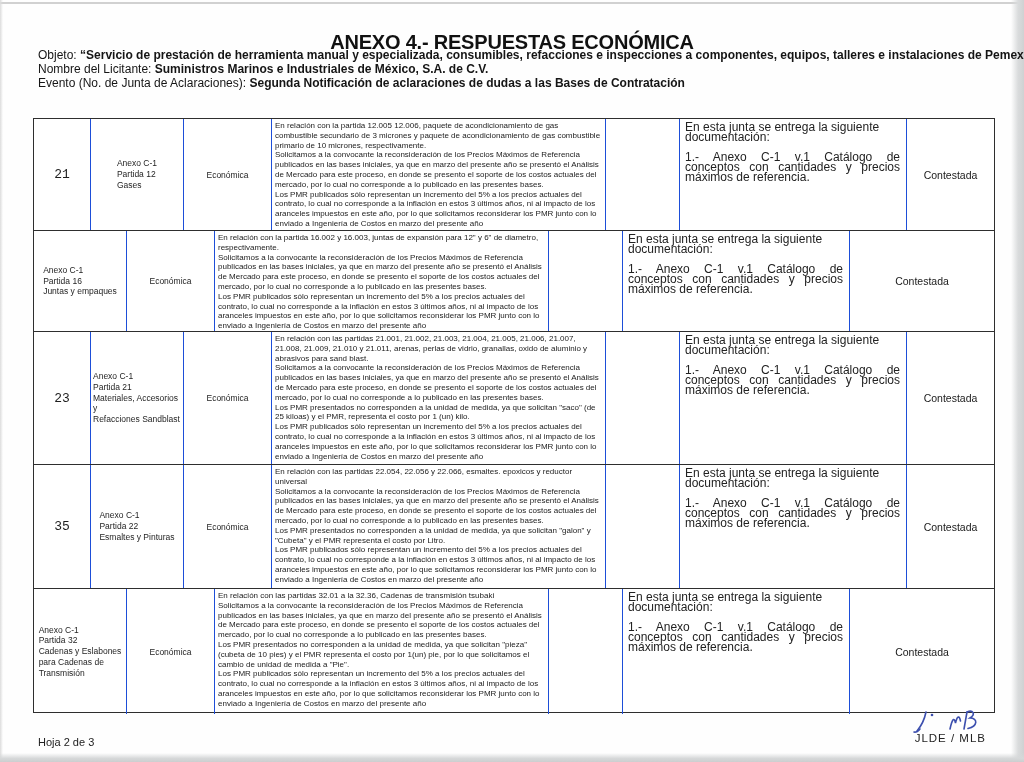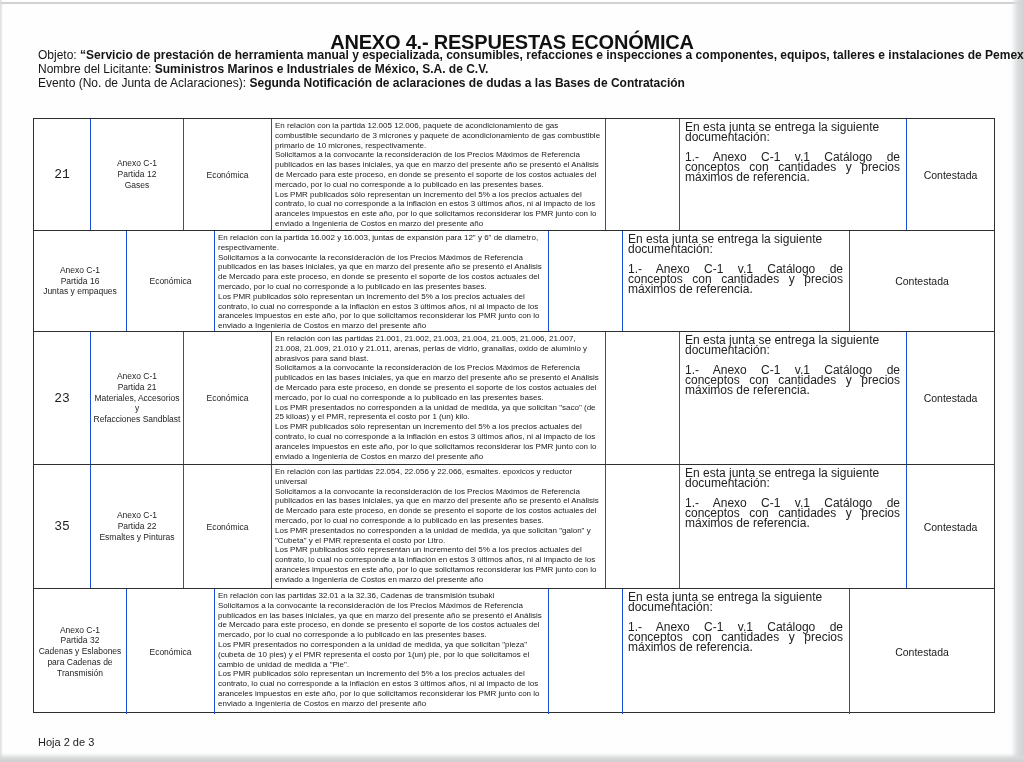--- a/index.html
+++ b/index.html
@@ -28,21 +28,21 @@
   .qtable {
     position:absolute; top:118px; left:33px; width:962px; height:595px;
     border:1.5px solid #2e2e2e; background:#fff;
   }
   .trow { display:flex; width:100%; border-bottom:1px solid #2e2e2e; }
   .trow:last-child { border-bottom:none; flex:1; }
   .r1 { height:112px; } .r2 { height:101px; } .r3 { height:133px; } .r4 { height:124px; } .r5 { height:125px; }
   .cell { border-right:1px solid #1d4ed8; height:100%; overflow:hidden; }
   .cell:last-child { border-right:none; }
   .c-num  { width:57px;  display:flex; align-items:center; justify-content:center; font-size:13px;font-family:Liberation Mono, monospace; }
-  .c-item { width:93px;  display:flex; align-items:center; justify-content:center; text-align:center;
+  .c-item { width:93px;  display:flex; align-items:center; justify-content:center; text-align:left;
             font-size:8.5px; line-height:10.8px; white-space:pre-line; padding:2px; }
   .c-type { width:88px;  display:flex; align-items:center; justify-content:center; font-size:8.5px; }
   .c-q    { width:334px; font-size:8px; line-height:9.8px; padding:2px 3px; white-space:pre-line; text-align:left; color:#222; }
   .c-gap  { width:74px; }
   .c-doc  { width:227px; font-size:12px; line-height:10px; padding:3px 6px 3px 5px; color:#222; }
   .c-doc .doc-item { margin-top:10px; text-align:justify; }
   .c-status { flex:1; display:flex; align-items:center; justify-content:center; font-size:10.5px; color:#1a1a1a; }
 
   .footer-left { position:absolute; left:38px; top:736px; font-size:11px; color:#222; }
   .sig-block { position:absolute; right:38px; top:708px; width:120px; text-align:right; }
@@ -154,13 +154,26 @@
         <div class="doc-intro">En esta junta se entrega la siguiente documentación:</div>
         <div class="doc-item">1.- Anexo C-1 v.1 Catálogo de conceptos con cantidades y precios máximos de referencia.</div>
       </div>
       <div class="cell c-status">Contestada</div>
     </div>
 
   </div>
 
   <div class="footer-left">Hoja 2 de 3</div>
 
+  <div class="sig-block">
+    <svg class="sig-ink" width="86" height="26" viewBox="0 0 86 26">
+      <g fill="none" stroke="#3c4fae" stroke-width="1.6" stroke-linecap="round">
+        <path d="M28 4 C 27 9, 24 17, 19 23"></path>
+        <path d="M16 24 C 18 24.5, 21 23, 22 21"></path>
+        <circle cx="34" cy="7" r="1.3" fill="#3c4fae" stroke="none"></circle>
+        <path d="M52 21 C 54 12, 56 8, 57.5 15 C 59 9, 61 6, 62.5 13"></path>
+        <path d="M69 4 L 66 21"></path>
+        <path d="M69 4 C 75 1.5, 78 6, 72 10 C 80 10, 80 18, 70 20.5"></path>
+      </g>
+    </svg>
+    <div class="sig-text">JLDE  /  MLB</div>
+  </div>
 </div>
 
 </body></html>

